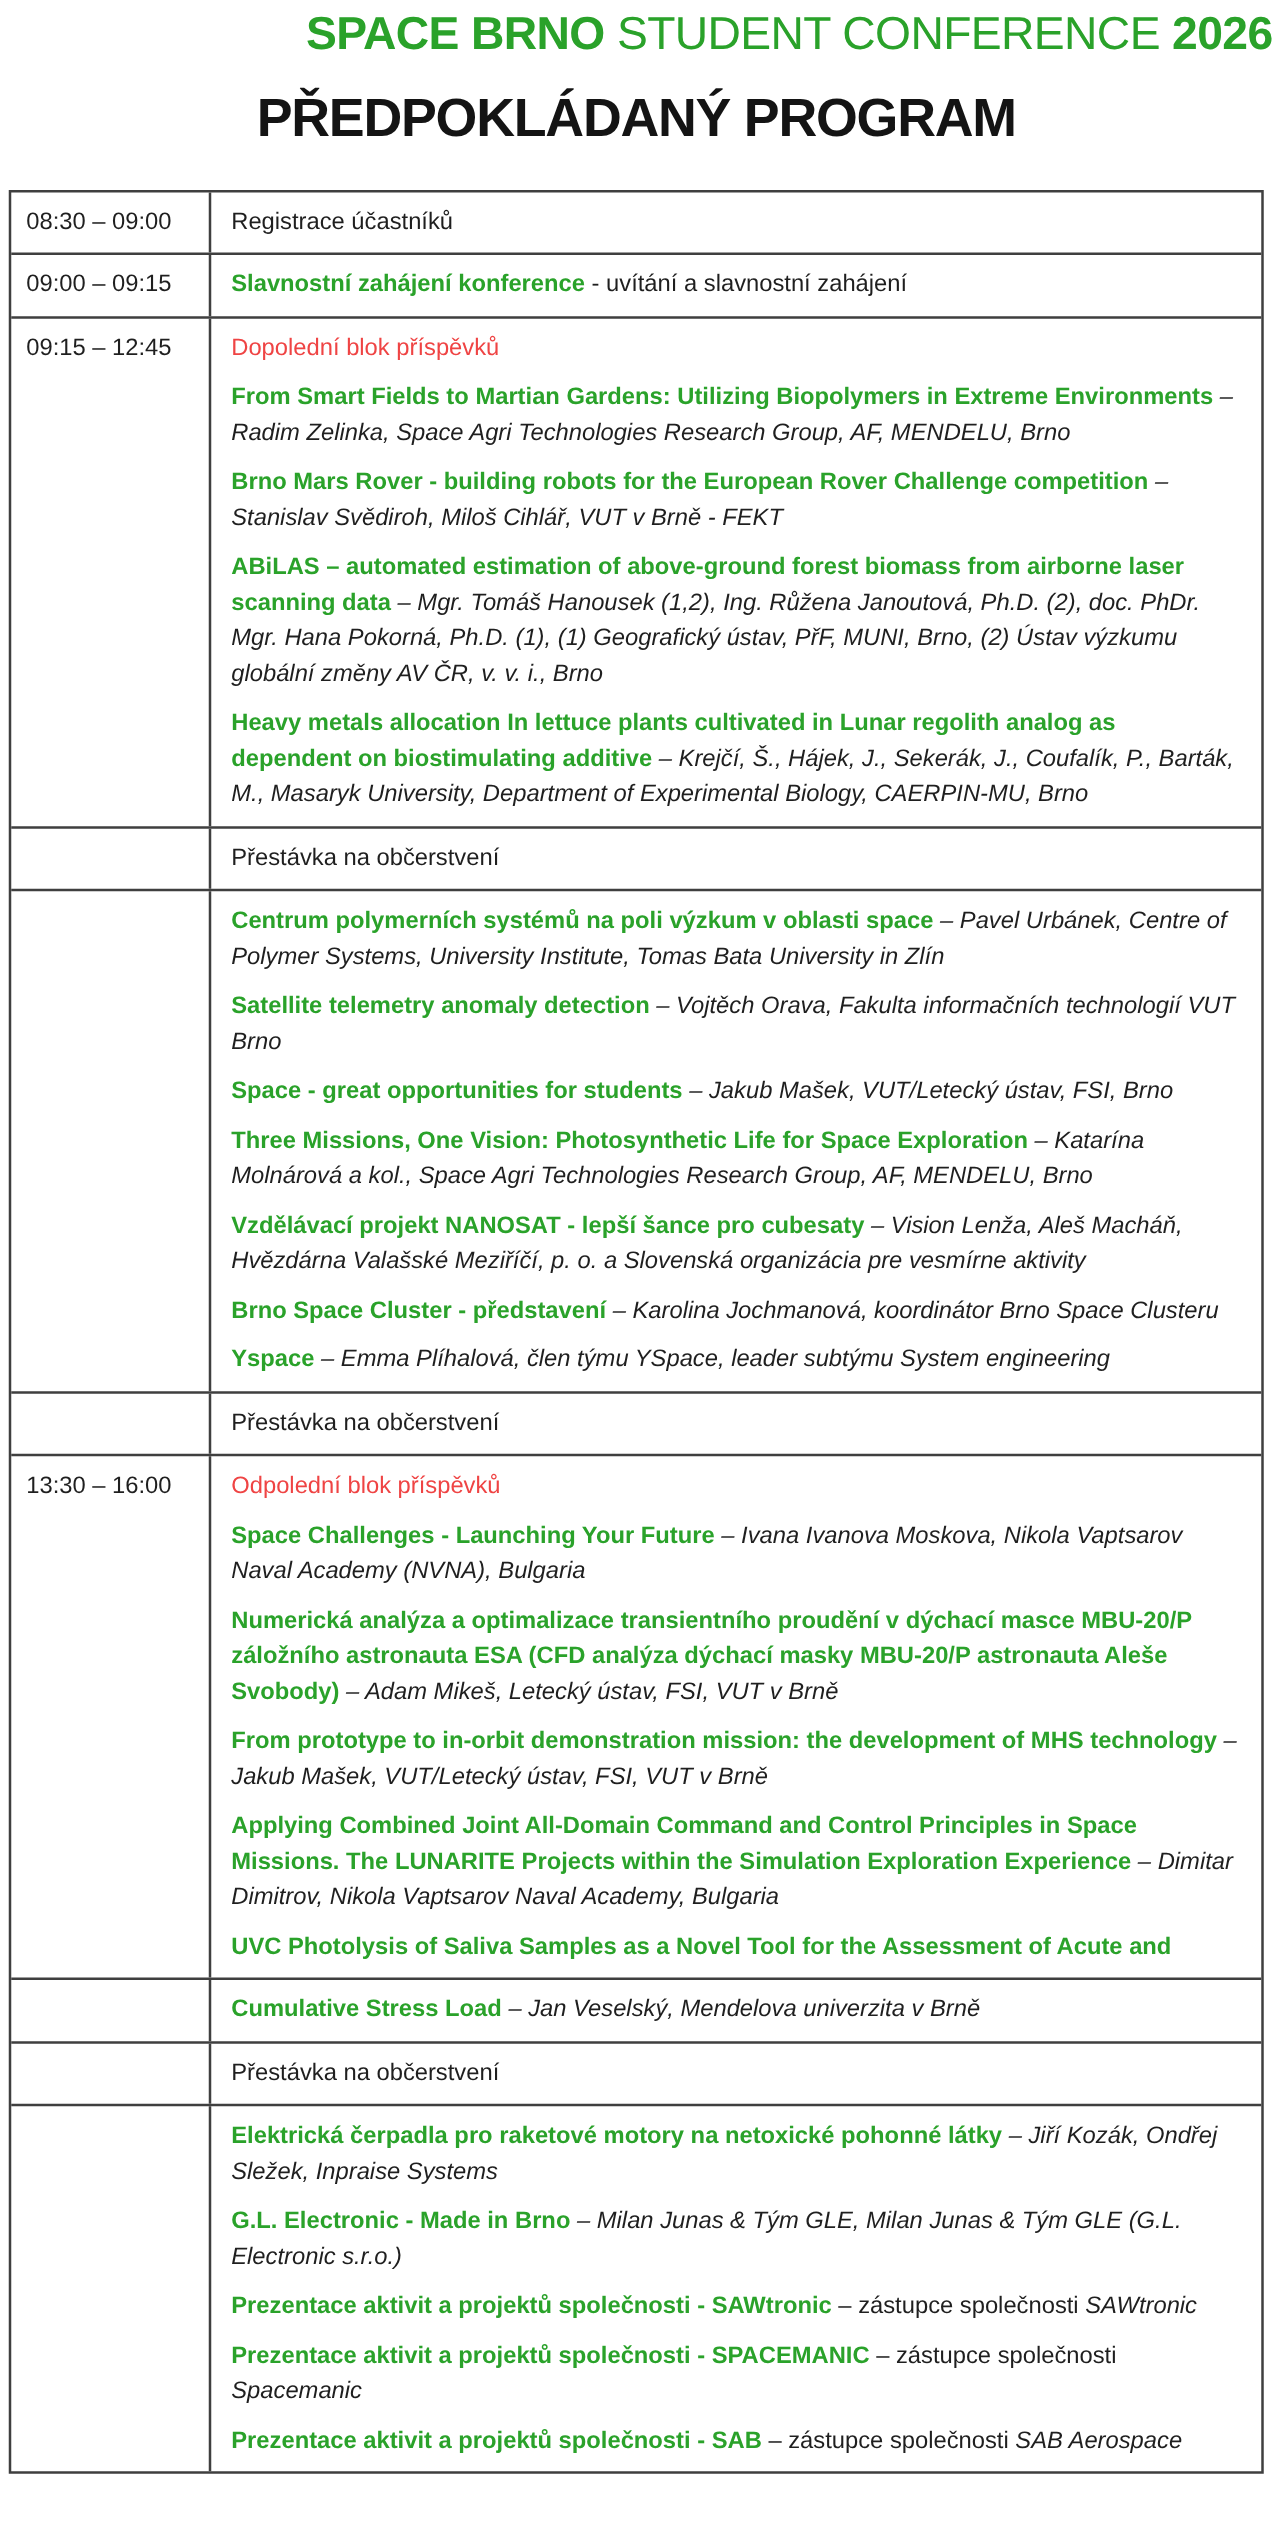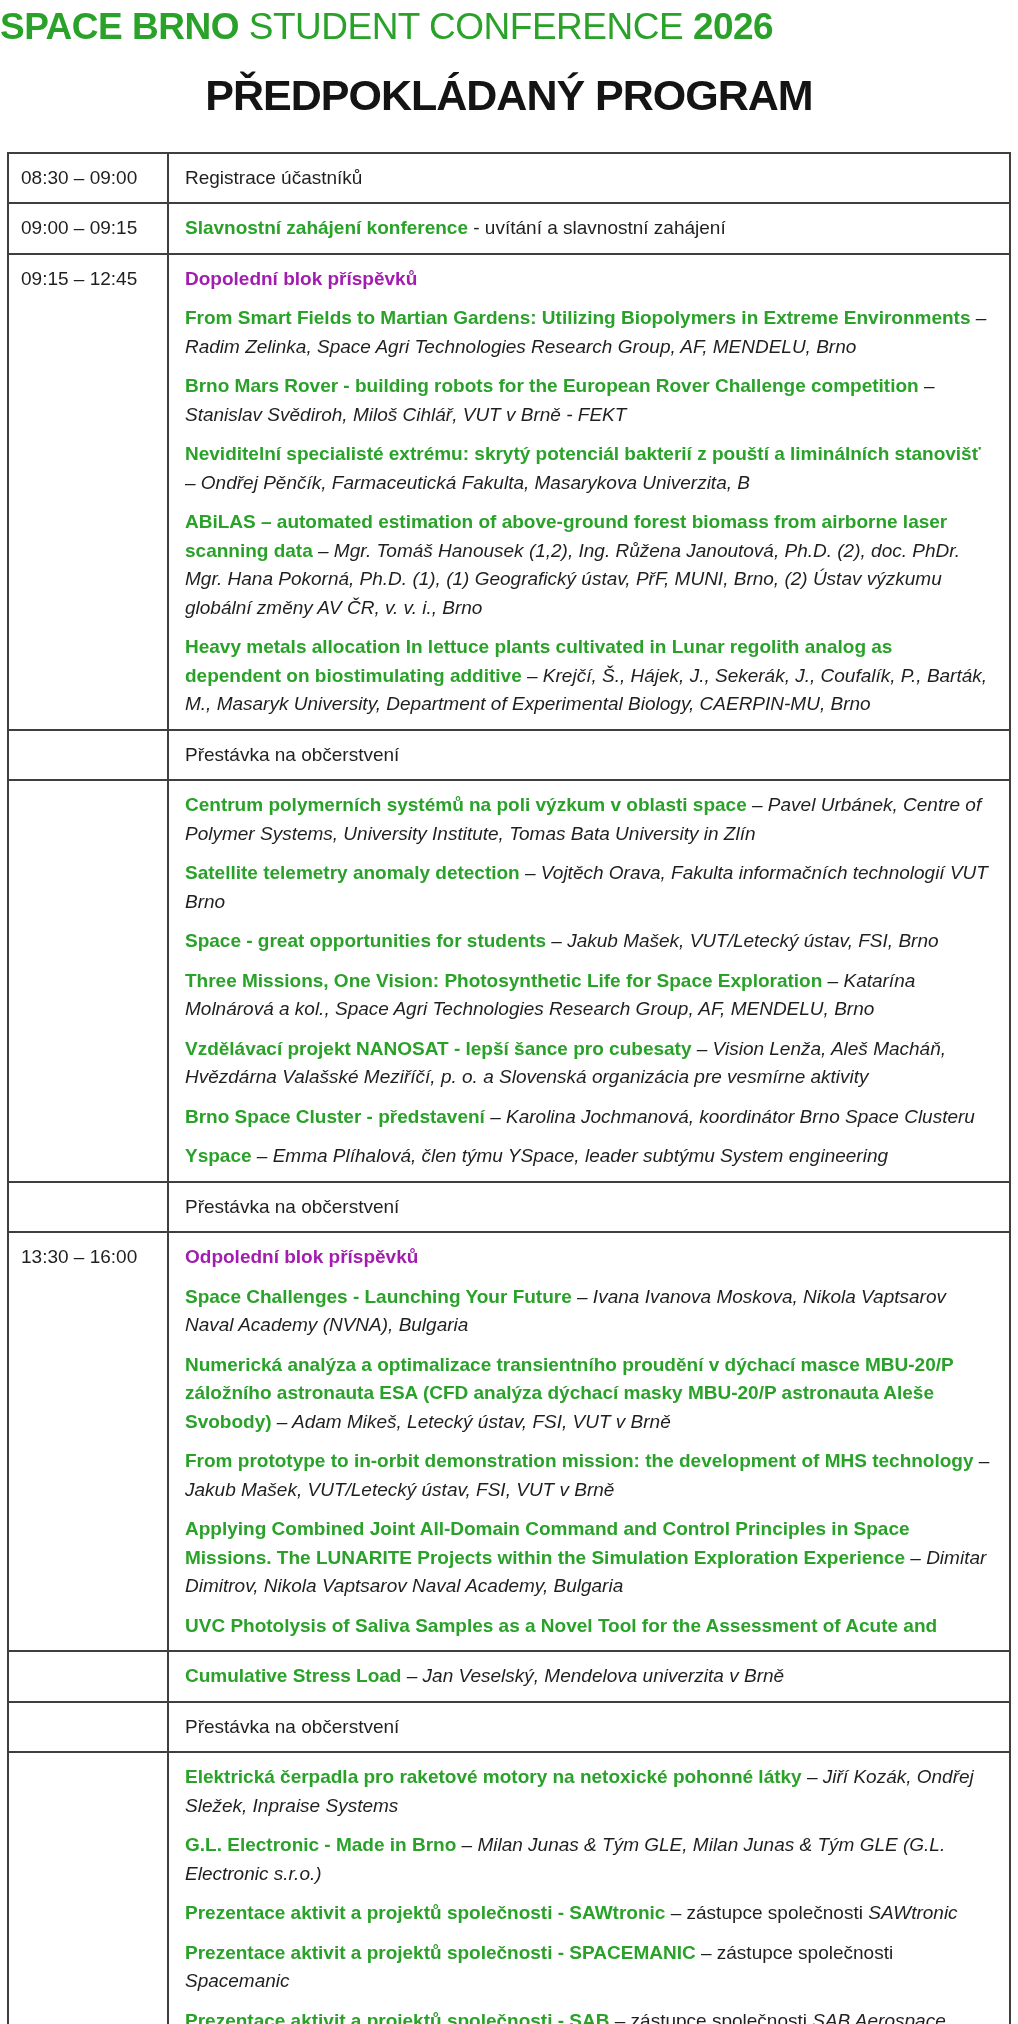--- a/index.html
+++ b/index.html
@@ -10,21 +10,21 @@
   *{box-sizing:border-box;}
   html,body{margin:0;padding:0;}
   body{
     width:1018px;
     min-height:2024px;
     background:#ffffff;
     color:var(--text);
     font-family:"Liberation Sans", sans-serif;
   }
   .title{
-    text-align:left;
+    text-align:right;
     font-size:37px;
     line-height:1.15;
     margin:6px 0 0 0;
     color:var(--green);
     font-weight:400;
     letter-spacing:-0.5px;
     white-space:nowrap;
   }
   .title .b{font-weight:700;}
   .subtitle{
@@ -53,21 +53,21 @@
     flex:1 1 auto;
     padding:10px 16px;
     font-size:19px;
     line-height:1.5;
     min-width:0;
     border-radius:20px;
   }
   .session-cell p{margin:0 0 11px 0;}
   .session-cell p:last-child{margin-bottom:0;}
   .seg-green{color:var(--green);font-weight:700;}
-  .seg-bold{font-weight:700;color:#a21caf;}
+  .seg-bold{font-weight:400;color:#ef4444;}
   .seg-italic{font-style:italic;}
 </style>
 </head>
 <body>
 
 <header>
   <h1 class="title"><span class="b">SPACE BRNO</span><span> STUDENT CONFERENCE </span><span class="b">2026</span></h1>
   <h2 class="subtitle">PŘEDPOKLÁDANÝ PROGRAM</h2>
 </header>
 
@@ -83,21 +83,20 @@
       <div class="session-cell">
         <p><span class="seg-green">Slavnostní zahájení konference</span><span class="seg-plain"> - uvítání a slavnostní zahájení</span></p>
       </div>
     </div>
     <div class="row">
       <div class="time-cell">09:15 – 12:45</div>
       <div class="session-cell">
         <p><span class="seg-bold">Dopolední blok příspěvků</span></p>
         <p><span class="seg-green">From Smart Fields to Martian Gardens: Utilizing Biopolymers in Extreme Environments</span><span class="seg-italic"> – Radim Zelinka, Space Agri Technologies Research Group, AF, MENDELU, Brno</span></p>
         <p><span class="seg-green">Brno Mars Rover - building robots for the European Rover Challenge competition</span><span class="seg-italic"> – Stanislav Svědiroh, Miloš Cihlář, VUT v Brně - FEKT</span></p>
-        <p><span class="seg-green">Neviditelní specialisté extrému: skrytý potenciál bakterií z pouští a liminálních stanovišť</span><span class="seg-italic"> – Ondřej Pěnčík, Farmaceutická Fakulta, Masarykova Univerzita, B</span></p>
         <p><span class="seg-green">ABiLAS – automated estimation of above-ground forest biomass from airborne laser scanning data</span><span class="seg-italic"> – Mgr. Tomáš Hanousek (1,2), Ing. Růžena Janoutová, Ph.D. (2), doc. PhDr. Mgr. Hana Pokorná, Ph.D. (1), (1) Geografický ústav, PřF, MUNI, Brno, (2) Ústav výzkumu globální změny AV ČR, v. v. i., Brno</span></p>
         <p><span class="seg-green">Heavy metals allocation In lettuce plants cultivated in Lunar regolith analog as dependent on biostimulating additive</span><span class="seg-italic"> – Krejčí, Š., Hájek, J., Sekerák, J., Coufalík, P., Barták, M., Masaryk University, Department of Experimental Biology, CAERPIN-MU, Brno</span></p>
       </div>
     </div>
     <div class="row">
       <div class="time-cell"></div>
       <div class="session-cell">
         <p><span class="seg-plain">Přestávka na občerstvení</span></p>
       </div>
     </div>

